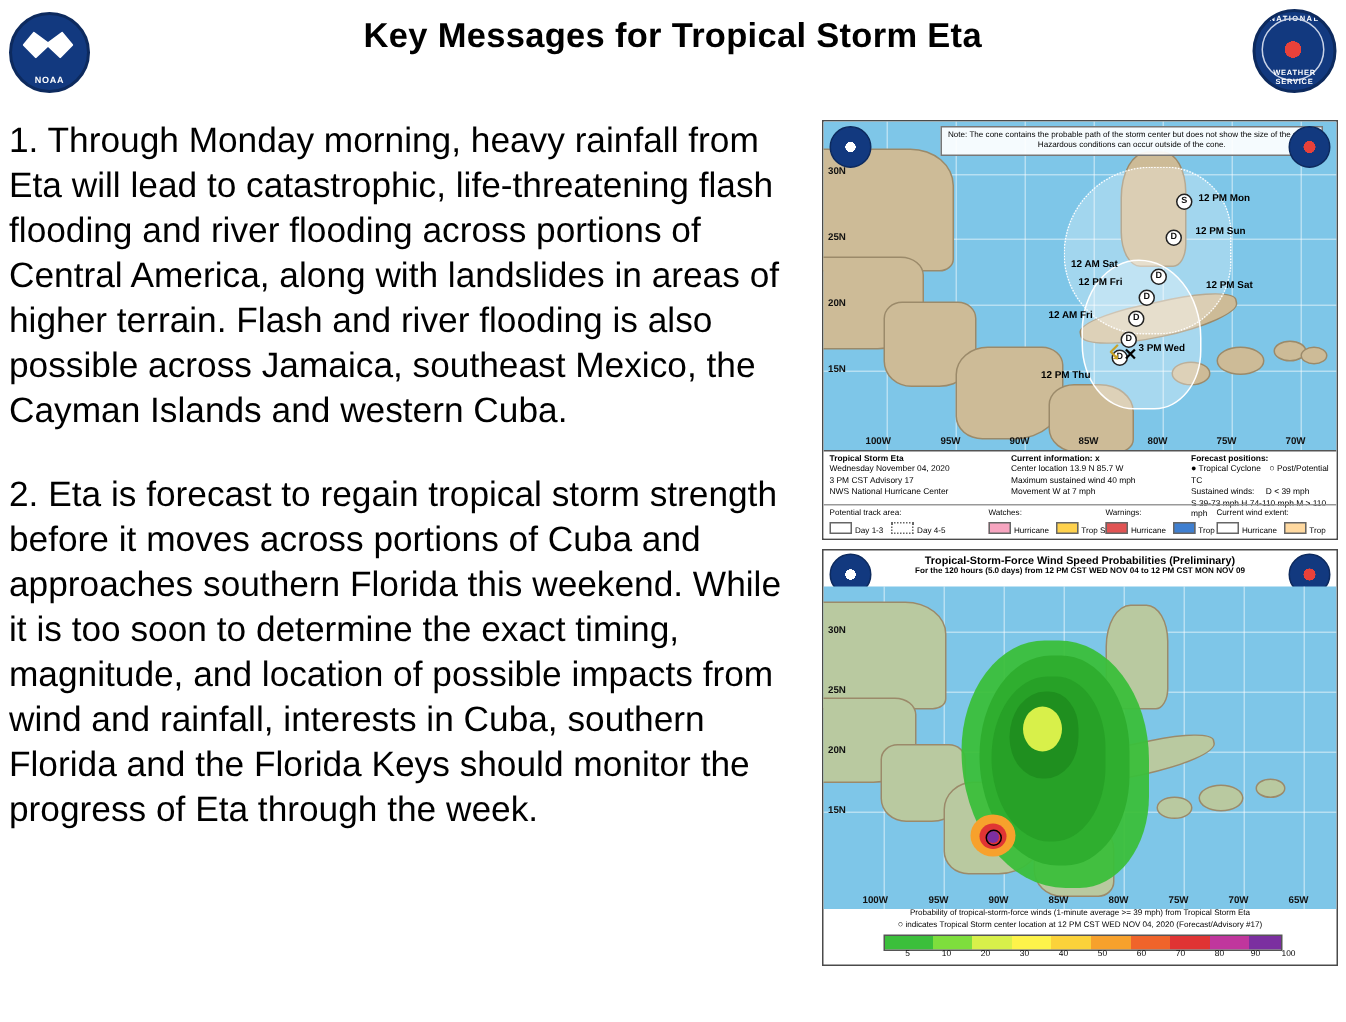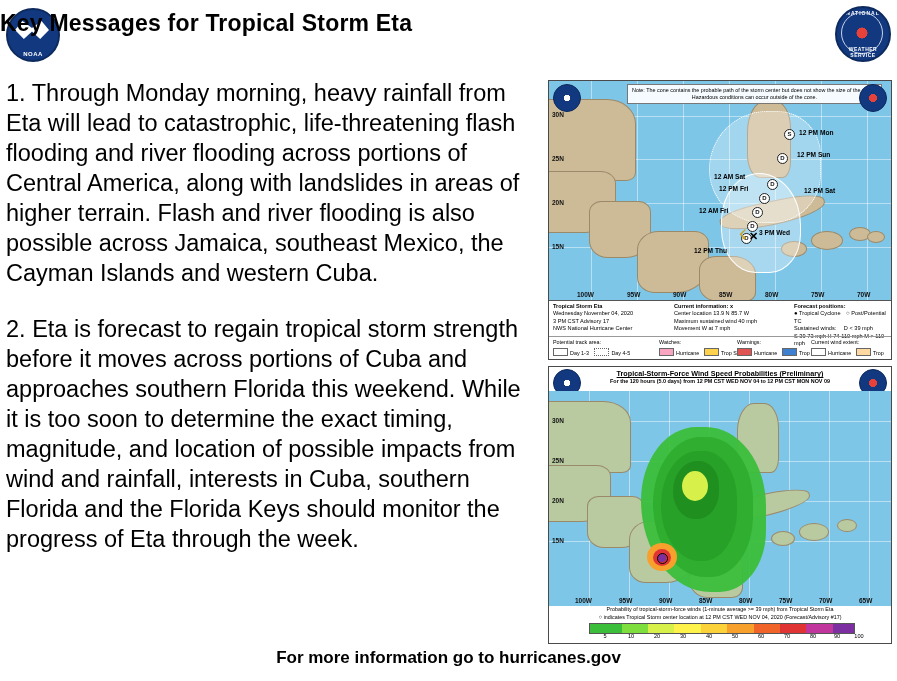--- a/index.html
+++ b/index.html
@@ -24,21 +24,21 @@
   .header {
     position: absolute;
     left: 0; top: 0;
     width: 897px;
     height: 72px;
   }
   .title {
     position: absolute;
     left: 0; top: 10px;
     width: 897px;
-    text-align: left;
+    text-align: center;
     font-size: 23px;
     font-weight: bold;
     letter-spacing: 0.2px;
   }
   .subtitle {
     position: absolute;
     left: 0; top: 40px;
     width: 897px;
     text-align: center;
     font-size: 17px;
@@ -297,21 +297,20 @@
   }
   
   .prob-title {
     position: absolute;
     left: 0; top: 2px;
     width: 100%;
     text-align: center;
     font-size: 7.2px;
     font-weight: bold;
     line-height: 9px;
-    text-decoration: underline;
   }
   .prob-sub {
     position: absolute;
     left: 0; top: 11px;
     width: 100%;
     text-align: center;
     font-size: 5.4px;
     font-weight: bold;
   }
   .prob-foot {
@@ -582,15 +581,14 @@
     <div class="cb-tick" style="left:134px;">30</div>
     <div class="cb-tick" style="left:160px;">40</div>
     <div class="cb-tick" style="left:186px;">50</div>
     <div class="cb-tick" style="left:212px;">60</div>
     <div class="cb-tick" style="left:238px;">70</div>
     <div class="cb-tick" style="left:264px;">80</div>
     <div class="cb-tick" style="left:288px;">90</div>
     <div class="cb-tick" style="left:310px;">100</div>
   </div>
 
-  <div class="footer">For more information go to hurricanes.gov</div>
 
 </div>
 
 </body></html>

